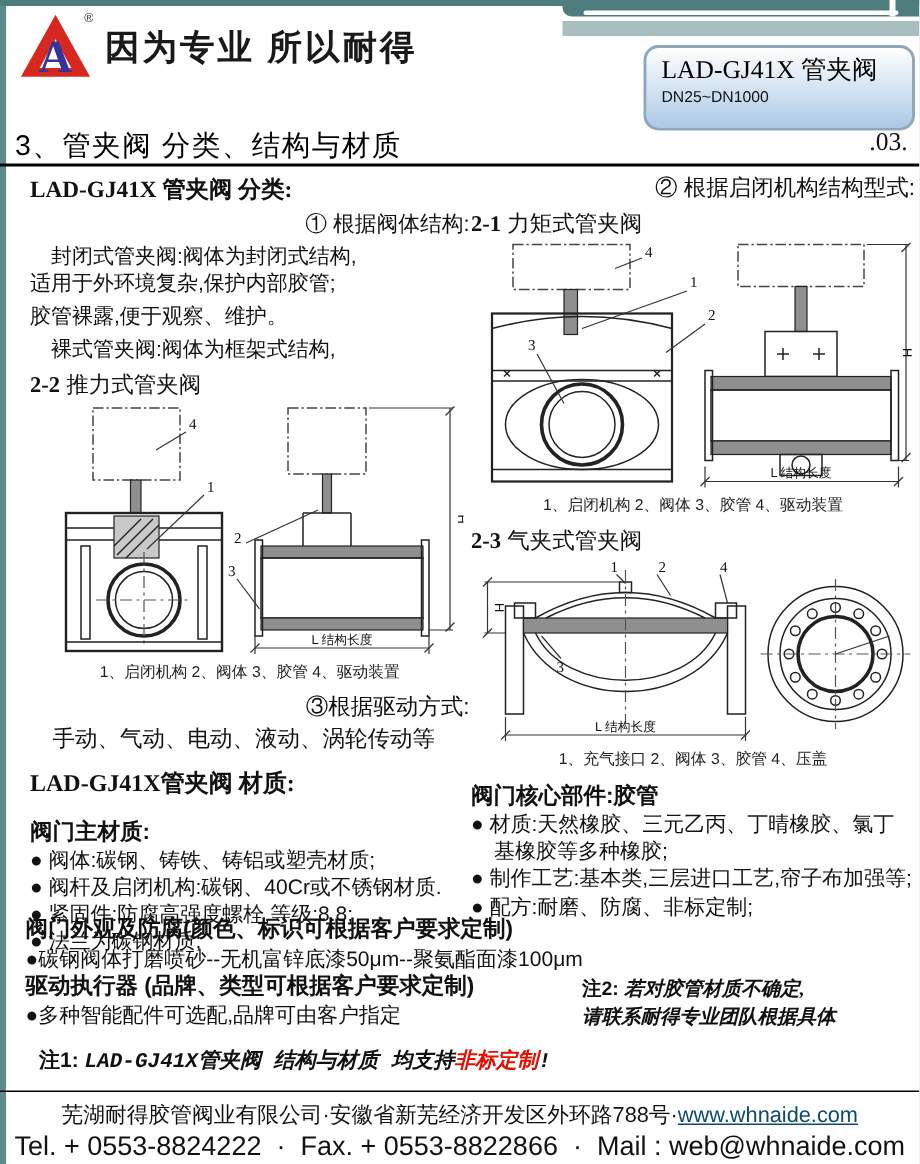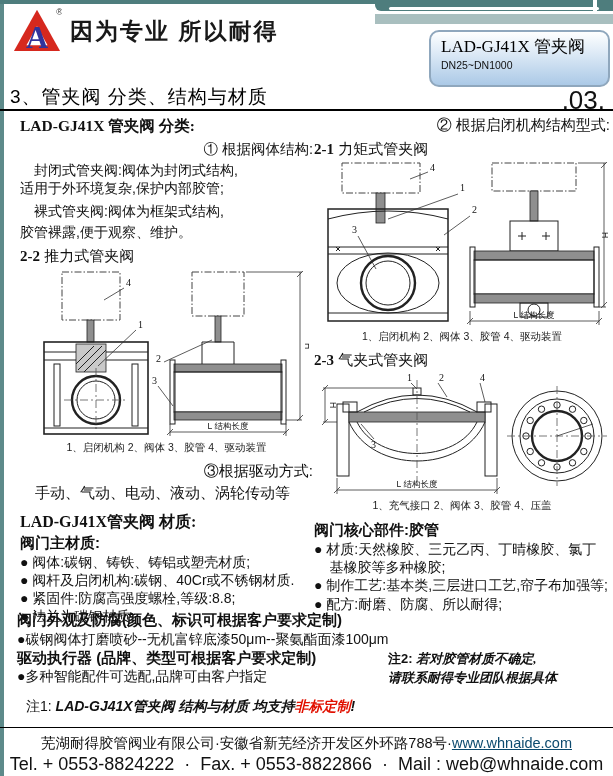--- a/index.html
+++ b/index.html
@@ -13,43 +13,43 @@
   .hdr-notch{position:absolute;right:16px;top:0;width:4px;height:11px;background:#fff;}
   .hdr-band-light{position:absolute;right:0;top:14px;width:238px;height:10px;background:#a9bfbf;}
   .logo{position:absolute;left:12px;top:6px;width:50px;height:48px;}
   .slogan{position:absolute;left:70px;top:16px;font-size:23px;font-weight:bold;letter-spacing:2px;color:#191919;}
   .product-box{position:absolute;right:3px;top:30px;width:181px;height:57px;box-sizing:border-box;
         border:2px solid #8fa7bd;border-radius:10px;padding:3px 8px 0 10px;
         background:linear-gradient(180deg,#feffff 0%,#d9e7f5 45%,#abc9e6 100%);}
   .product-title{font-family:"Liberation Serif",serif;font-size:17px;color:#000;white-space:nowrap;}
   .product-range{font-size:10.5px;color:#111;margin-top:1px;}
   .section-title{position:absolute;left:10px;top:84px;font-size:19px;letter-spacing:1px;color:#000;}
-  .page-no{position:absolute;right:8px;top:85px;font-family:Liberation Sans, sans-serif;font-size:26px;}
+  .page-no{position:absolute;right:8px;top:85px;font-family:Liberation Serif, serif;font-size:17px;}
   .rule-top{position:absolute;left:0;right:0;top:109px;height:2px;background:#000;}
   
   .col-left{position:absolute;left:20px;top:116px;width:293px;}
   .col-right{position:absolute;left:314px;top:114px;width:296px;}
   .h-classify{font-size:15.5px;font-weight:bold;margin-bottom:3px;}
   .serif-b{font-family:"Liberation Serif",serif;}
   .sub-t{font-size:14.5px;margin:2px 0;text-align:right;}
   .body-ln{font-size:14px;line-height:1.32;}
   .ind{text-indent:1em;}
   .fig-cap{font-size:15px;text-align:left;margin:5px 0 2px 0;}
   .fig-cap b{font-family:"Liberation Serif",serif;}
   .fig-legend{font-size:10.5px;text-align:center;color:#222;margin-top:1px;}
   .h-mat{font-size:16px;font-weight:bold;margin-top:9px;}
-  .h-mat2{font-size:15px;font-weight:bold;margin-top:1px;}
+  .h-mat2{font-size:15px;font-weight:bold;margin-top:12px;}
   .bullet-item{font-size:14px;line-height:1.3;padding-left:1.1em;text-indent:-1.1em;}
   
   .bottom{position:absolute;left:17px;top:610px;width:590px;}
   .bt-title{font-size:15px;font-weight:bold;line-height:1.3;}
   .bt-item{font-size:14px;line-height:1.3;}
   .note1{position:absolute;left:26px;top:698px;font-size:14px;}
-  .note1 .lbl{font-weight:normal;}
-  .note1 .it{font-family:Liberation Sans, sans-serif;font-style:italic;font-weight:bold;}
+  .note1 .lbl{font-weight:bold;}
+  .note1 .it{font-family:Liberation Mono, monospace;font-style:italic;font-weight:bold;}
   .note1 .hl{color:#e11000;}
   .note2{position:absolute;left:388px;top:650px;width:224px;font-size:13px;line-height:1.45;}
   .note2 .lbl{font-weight:bold;font-style:normal;margin-top:14px;}
   .note2 .it{font-family:"Liberation Serif",serif;font-style:italic;font-weight:bold;}
   
   .rule-bottom{position:absolute;left:0;right:0;top:727px;height:1px;background:#000;}
   .footer1{position:absolute;left:0;right:0;top:734px;text-align:center;font-size:14.5px;}
   .footer2{position:absolute;left:0;right:0;top:754px;text-align:center;font-size:18px;}
   .site-link{text-decoration:underline;color:#0c4a6e;}
   
@@ -93,22 +93,22 @@
 
   <div class="section-title">3、管夹阀 分类、结构与材质</div>
   <div class="page-no">.03.</div>
   <div class="rule-top"></div>
 
   <div class="col-left">
     <div class="h-classify serif-b">LAD-GJ41X 管夹阀 分类:</div>
     <div class="sub-t">① 根据阀体结构:</div>
     <div class="body-ln ind">封闭式管夹阀:阀体为封闭式结构,</div>
     <div class="body-ln">适用于外环境复杂,保护内部胶管;</div>
+    <div class="body-ln" style="margin-top:3px">胶管裸露,便于观察、维护。</div>
     <div class="body-ln ind" style="margin-top:4px">裸式管夹阀:阀体为框架式结构,</div>
-    <div class="body-ln" style="margin-top:3px">胶管裸露,便于观察、维护。</div>
 
     <div class="fig-cap">
       <b>2-2</b>
       <span>推力式管夹阀</span>
     </div>
 
     <svg class="tech" width="285" height="172" viewBox="0 0 285 172">
 
       <rect class="dash" x="38" y="4" width="58" height="48"></rect>
       <rect class="fillg" x="63" y="52" width="7" height="22"></rect>
@@ -299,21 +299,21 @@
       <text class="svgtxt" x="163" y="9">4</text>
       <line class="lead" x1="163" y1="11" x2="168" y2="30"></line>
       <text class="svgtxt" x="54" y="76">3</text>
       <line class="lead" x1="57" y1="67" x2="44" y2="52"></line>
     </svg>
     <div class="fig-legend">1、充气接口 2、阀体 3、胶管 4、压盖</div>
 
     <div class="h-mat2" style="font-size:15px;margin-top:8px">阀门核心部件:胶管</div>
     <div class="bullet-item">● 材质:天然橡胶、三元乙丙、丁晴橡胶、氯丁基橡胶等多种橡胶;</div>
     <div class="bullet-item">● 制作工艺:基本类,三层进口工艺,帘子布加强等;</div>
-    <div class="bullet-item">● 配方:耐磨、防腐、所以耐得;</div>
+    <div class="bullet-item">● 配方:耐磨、防腐、非标定制;</div>
   </div>
 
   <div class="bottom">
     <div class="bt-title">阀门外观及防腐(颜色、标识可根据客户要求定制)</div>
     <div class="bt-item">●碳钢阀体打磨喷砂--无机富锌底漆50μm--聚氨酯面漆100μm</div>
     <div class="bt-title">驱动执行器 (品牌、类型可根据客户要求定制)</div>
     <div class="bt-item">●多种智能配件可选配,品牌可由客户指定</div>
   </div>
 
   <div class="note2">

